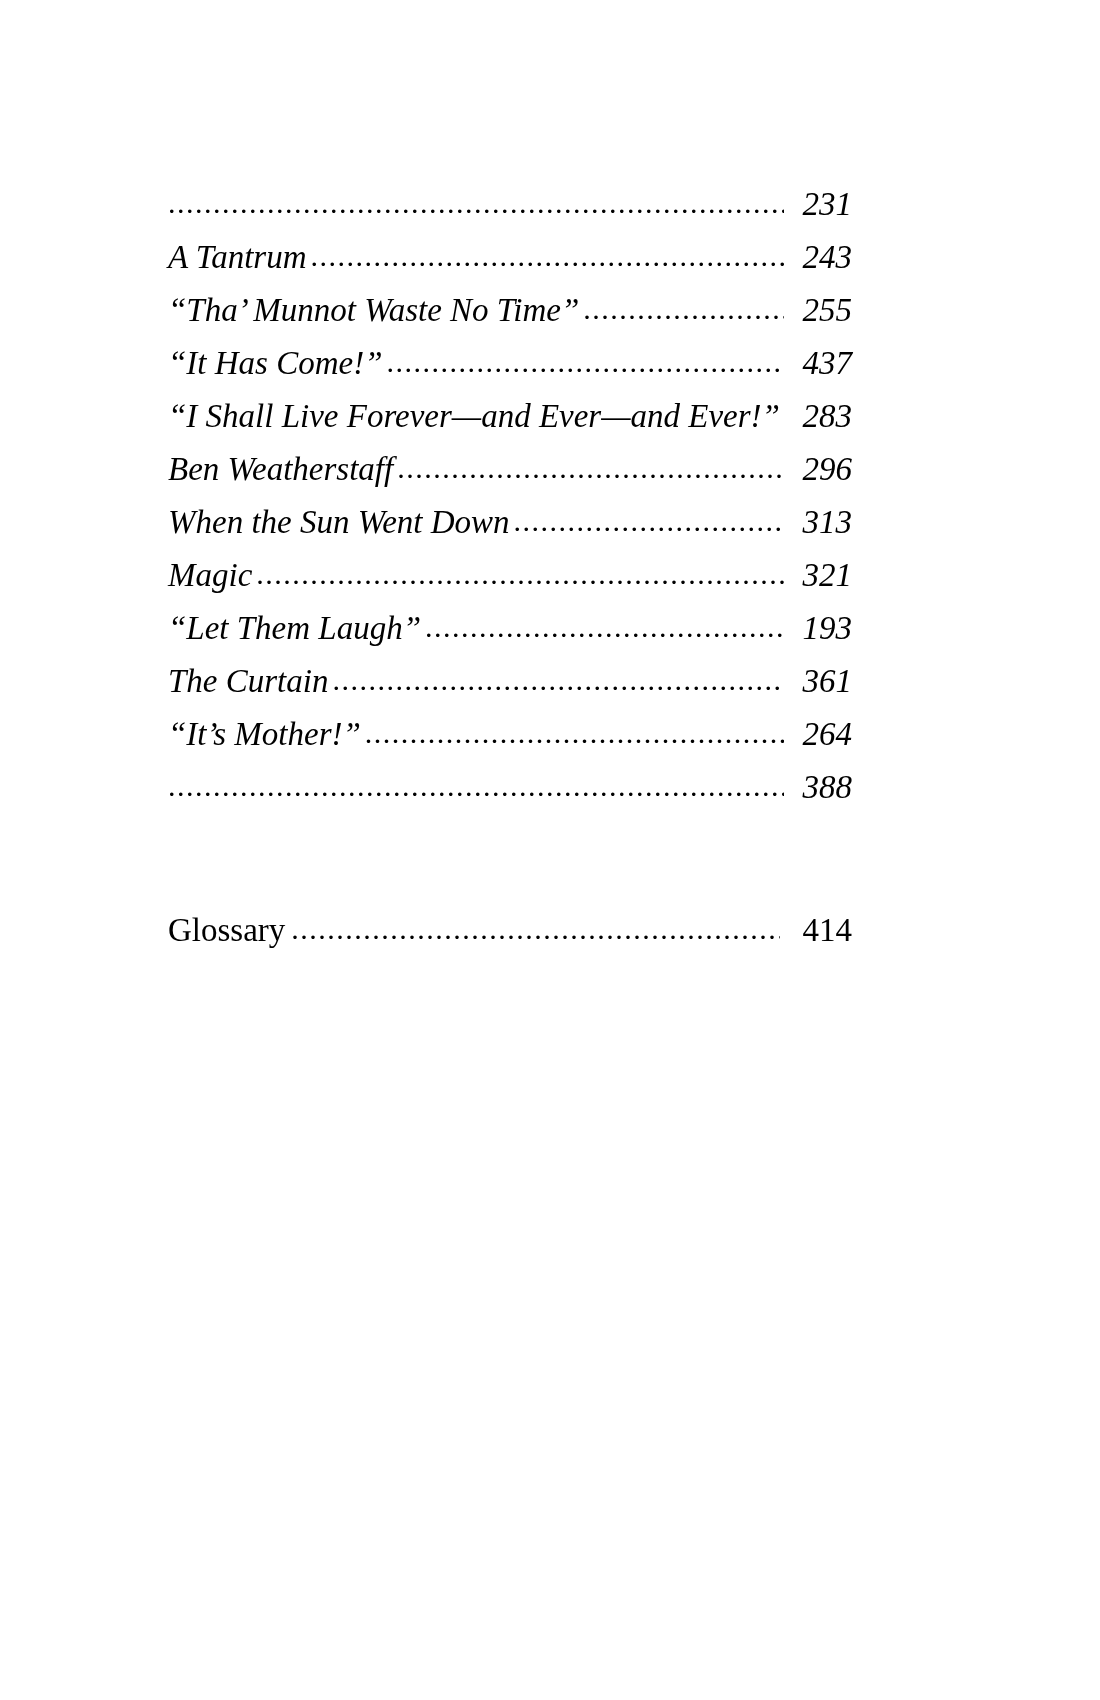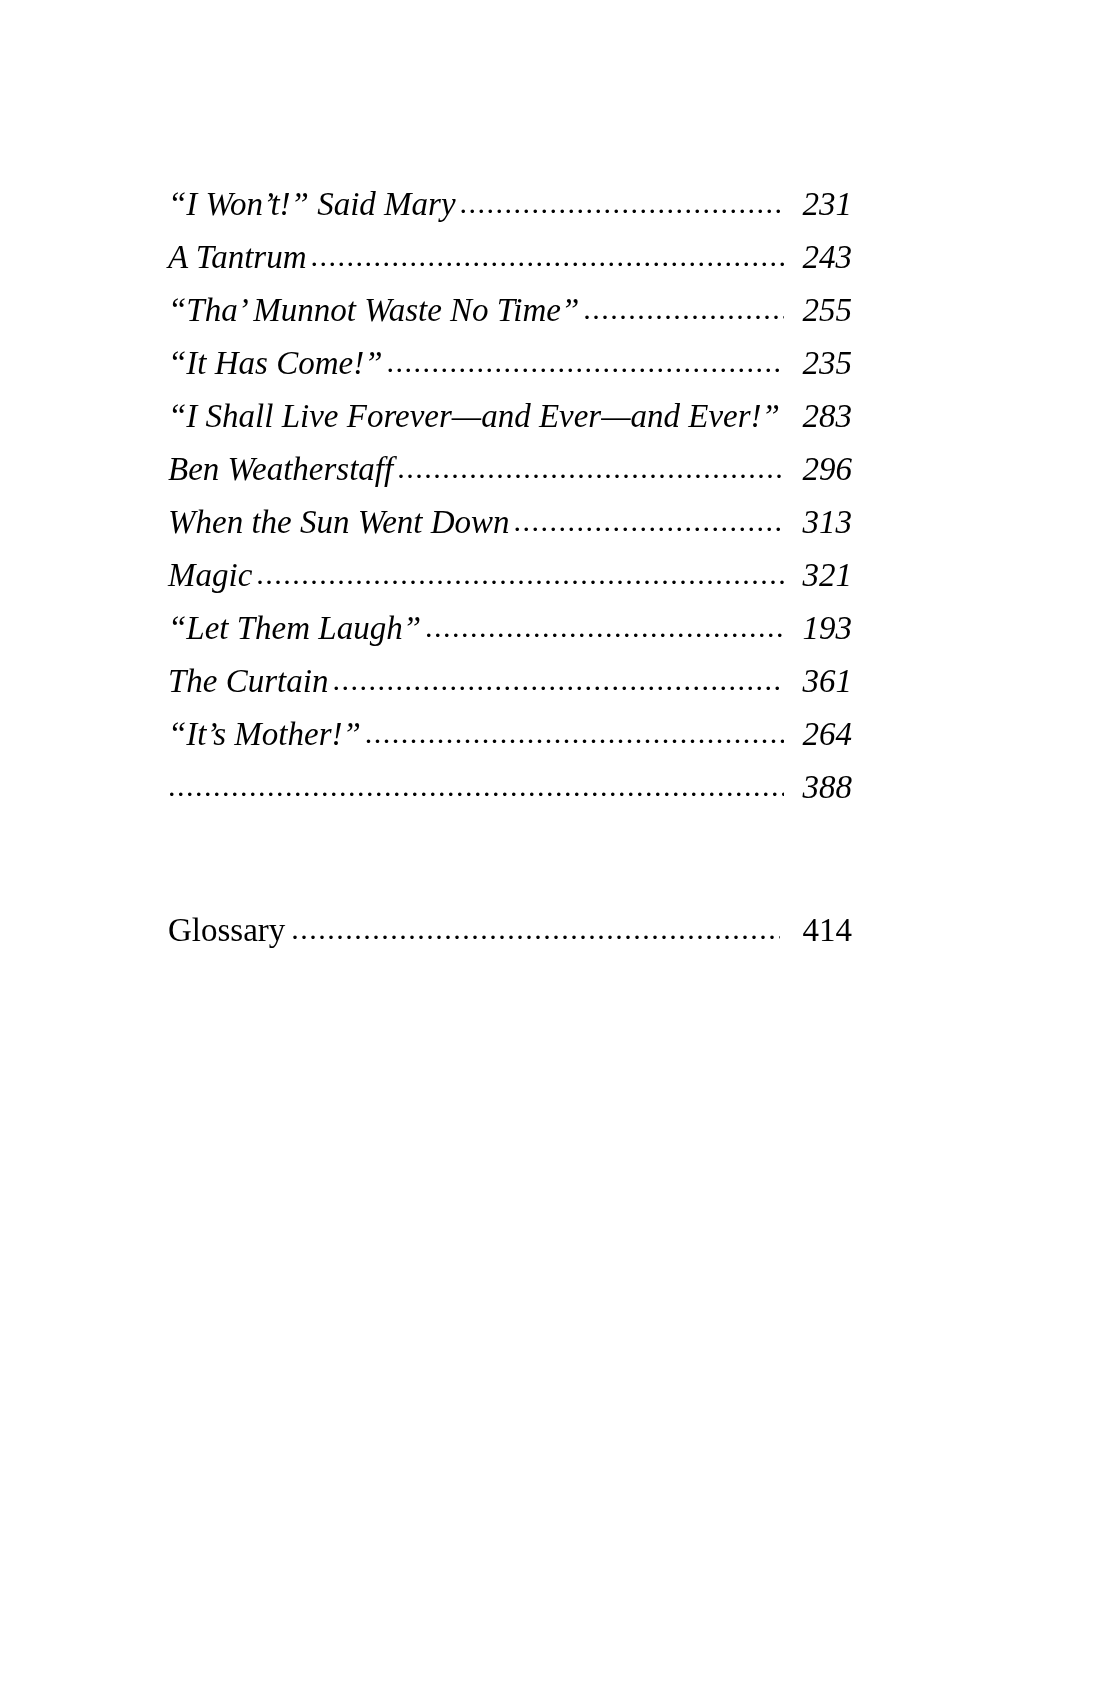--- a/index.html
+++ b/index.html
@@ -74,41 +74,40 @@
   }
 </style>
 </head>
 <body>
 
 <div class="page">
 
   <div class="toc">
 
     <div class="toc-entry">
-      <span class="title">“I Won’t!” Said Mary</span>
       <span class="leader">...................................................................................................</span>
       <span class="page-num">231</span>
     </div>
 
     <div class="toc-entry">
       <span class="title">A Tantrum</span>
       <span class="leader">...................................................................................................</span>
       <span class="page-num">243</span>
     </div>
 
     <div class="toc-entry">
       <span class="title">“Tha’ Munnot Waste No Time”</span>
       <span class="leader">...................................................................................................</span>
       <span class="page-num">255</span>
     </div>
 
     <div class="toc-entry">
       <span class="title">“It Has Come!”</span>
       <span class="leader">...................................................................................................</span>
-      <span class="page-num">235</span>
+      <span class="page-num">437</span>
     </div>
 
     <div class="toc-entry">
       <span class="title">“I Shall Live Forever—and Ever—and Ever!”</span>
       <span class="leader">...................................................................................................</span>
       <span class="page-num">283</span>
     </div>
 
     <div class="toc-entry">
       <span class="title">Ben Weatherstaff</span>

